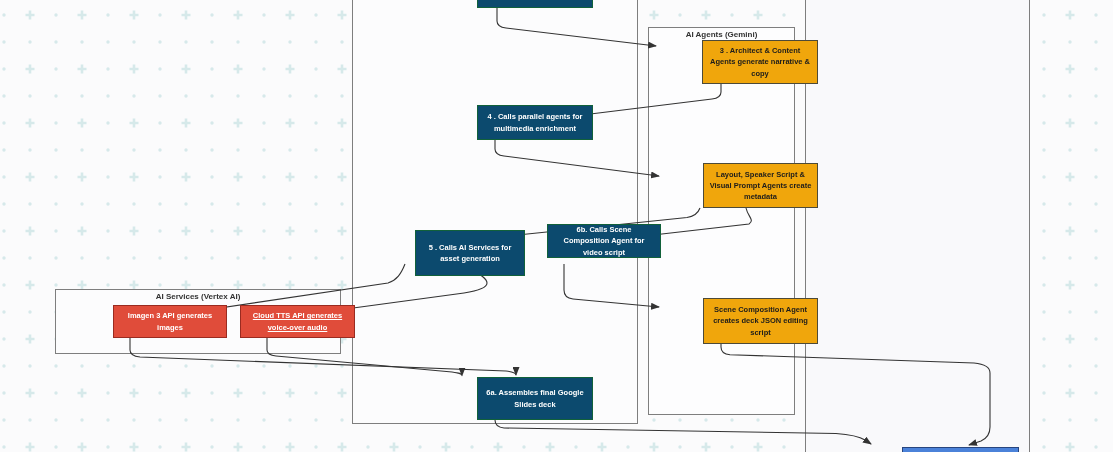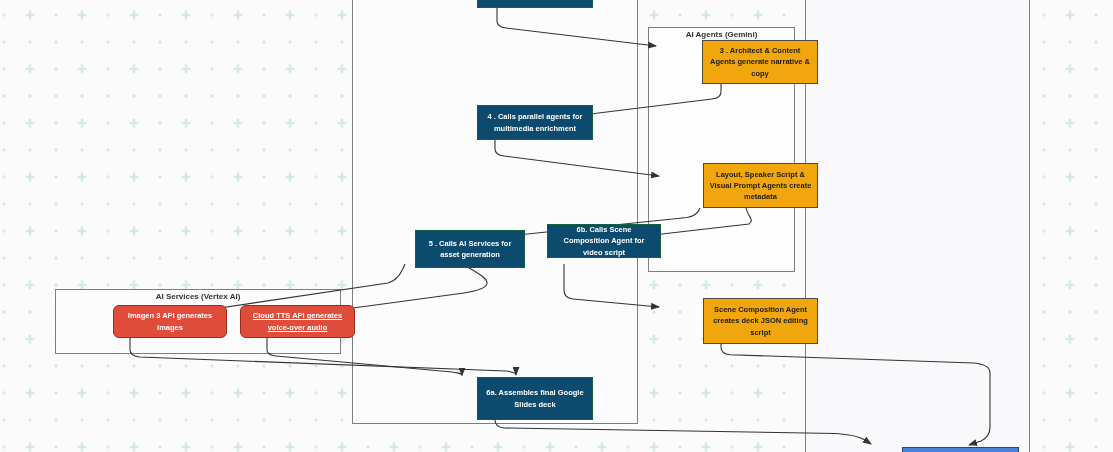--- a/index.html
+++ b/index.html
@@ -20,35 +20,35 @@
   }
   #edge-layer{position:absolute;top:0;left:0;z-index:2;}
   .node{
     position:absolute;box-sizing:border-box;z-index:3;
     display:flex;align-items:center;justify-content:center;
     text-align:center;font-size:7.5px;font-weight:bold;line-height:1.5;
     padding:2px 5px;border:1.2px solid;margin-left:40px;
   }
   .node.green{background:#0c4a6e;border-color:#11613a;color:#ffffff;}
   .node.orange{background:#f0a60c;border-color:#4d4a38;color:#1c1c1c;}
-  .node.red{background:#e04c3a;border-color:#9a2b20;color:#ffffff;border-radius:6px;}
+  .node.red{background:#e04c3a;border-color:#9a2b20;color:#ffffff;}
   .node.blue{background:#4b82d9;border-color:#27457e;color:#ffffff;}
 
   
   #c-main{left:352px;top:-12px;width:286px;height:436px;}
-  #c-gemini{left:648px;top:27px;width:147px;height:245px;background:#fdfdfe;}
+  #c-gemini{left:648px;top:27px;width:147px;height:388px;background:#fdfdfe;}
   #c-right{left:805px;top:-12px;width:225px;height:476px;background:#f9f9fb;}
   #c-services{left:55px;top:289px;width:286px;height:65px;}
 
   
   #n-orch{left:437px;top:-30px;width:116px;height:38px;}
   #n-step3{left:662px;top:40px;width:116px;height:44px;}
   #n-step4{left:437px;top:105px;width:116px;height:35px;}
   #n-layout{left:663px;top:163px;width:115px;height:45px;}
-  #n-step5{left:375px;top:230px;width:110px;height:38px;}
+  #n-step5{left:375px;top:230px;width:110px;height:46px;}
   #n-step6b{left:507px;top:224px;width:114px;height:34px;}
   #n-imagen{left:73px;top:305px;width:114px;height:33px;}
   #n-tts{left:200px;top:305px;width:115px;height:33px;text-decoration:underline;}
   #n-scene{left:663px;top:298px;width:115px;height:46px;}
   #n-step6a{left:437px;top:377px;width:116px;height:43px;}
   #n-output{left:862px;top:447px;width:117px;height:30px;}
 </style>
 </head>
 <body>
 

